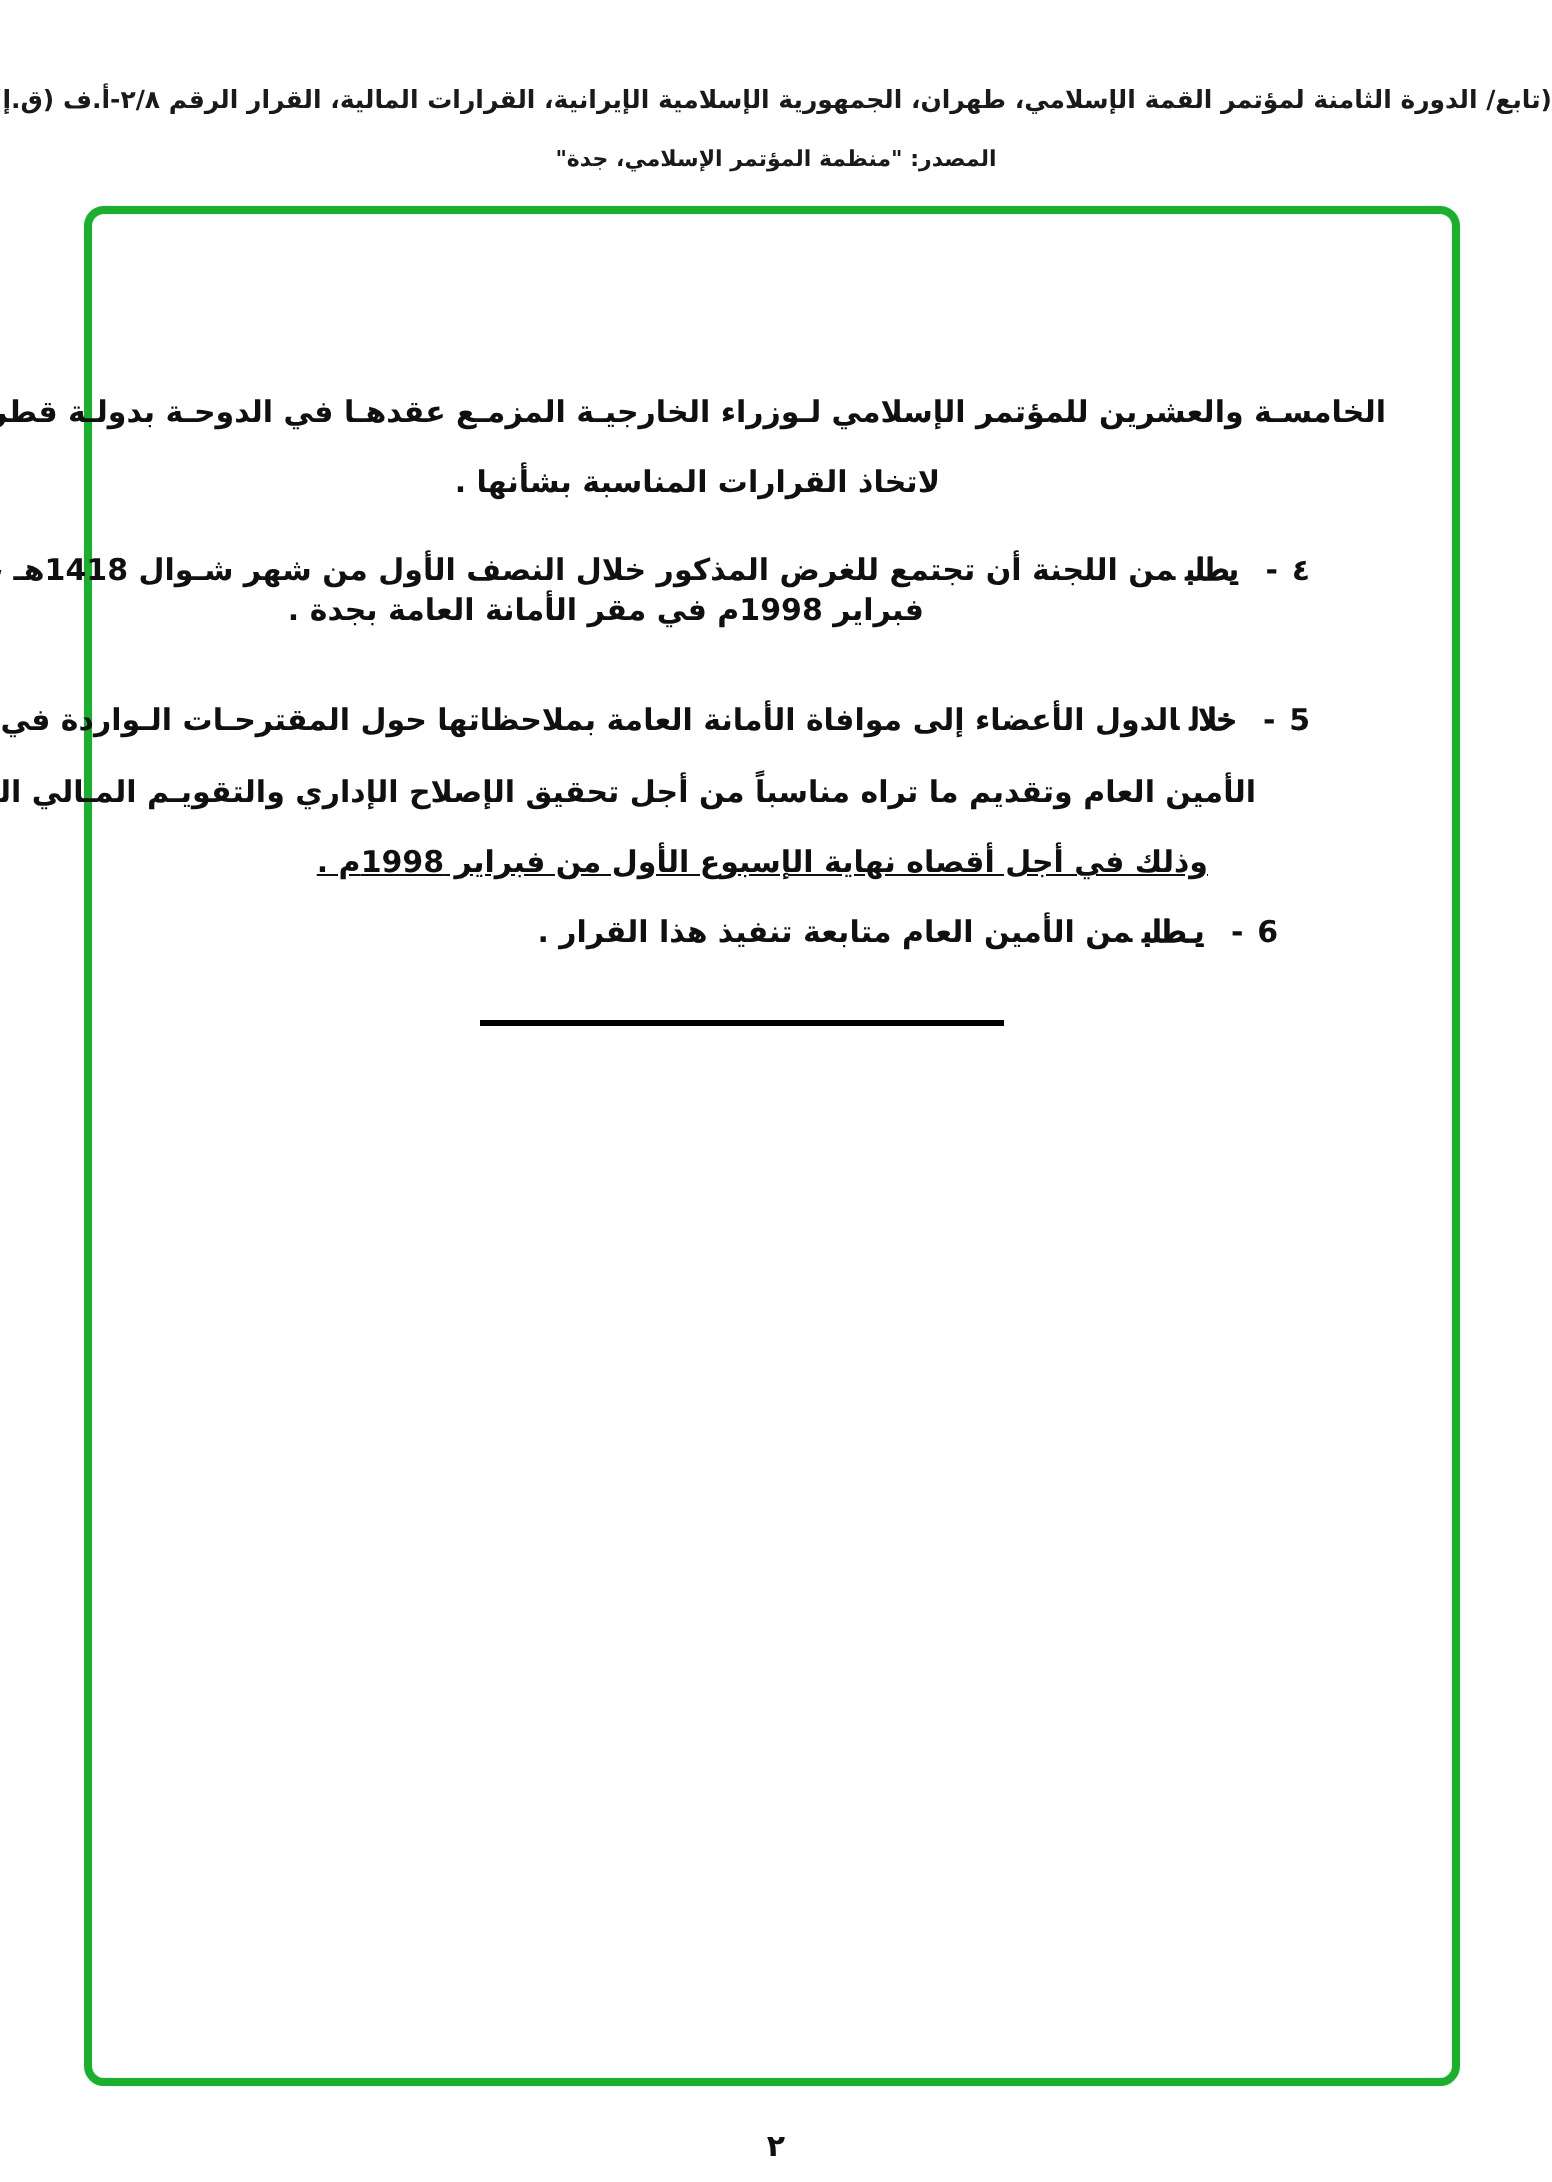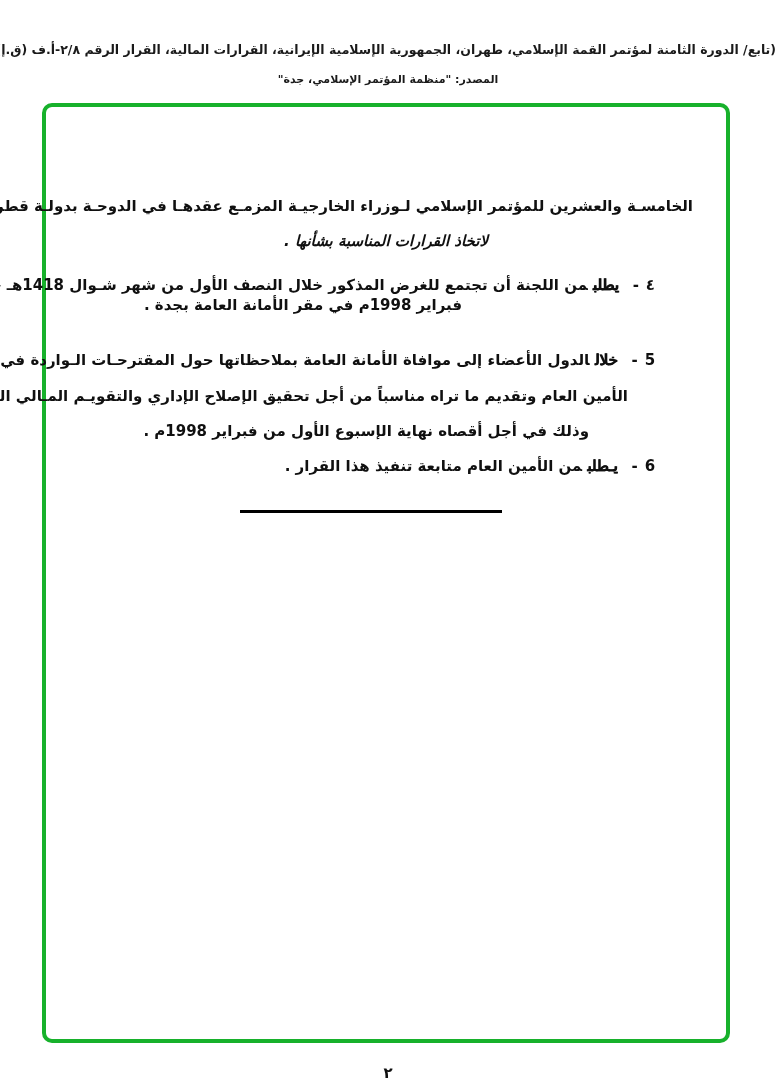--- a/index.html
+++ b/index.html
@@ -56,30 +56,30 @@
   }
   .marker-num  { display: inline-block; }
   .marker-dash { display: inline-block; margin-right: 7px; margin-left: 14px; }
   .verb {
     text-shadow: 0.7px 0 0 currentColor;
     padding-left: 5px;
     font-family: Liberation Serif, serif;
   }
 
   .p-l1 { top: 197px; right: 83px;  }
-  .p-l2 { top: 232px; right: 288px; font-style: italic; }
+  .p-l2 { top: 232px; right: 306px; }
 
   .i4-l1 { top: 276px; right: 121px; }
   .i4-l2 { top: 296px; right: 314px; }
 
   .i5-l1 { top: 351px; right: 121px; }
   .i5-l2 { top: 387px; right: 148px; }
-  .i5-l3 { top: 422px; right: 187px; }
+  .i5-l3 { top: 422px; right: 172px; text-decoration: underline; }
 
-  .i6-l1 { top: 457px; right: 121px; }
+  .i6-l1 { top: 457px; right: 137px; }
 
   .divider {
     position: absolute;
     left: 240px;
     top: 510px;
     width: 262px;
     height: 3px;
     background: #000000;
   }
 

